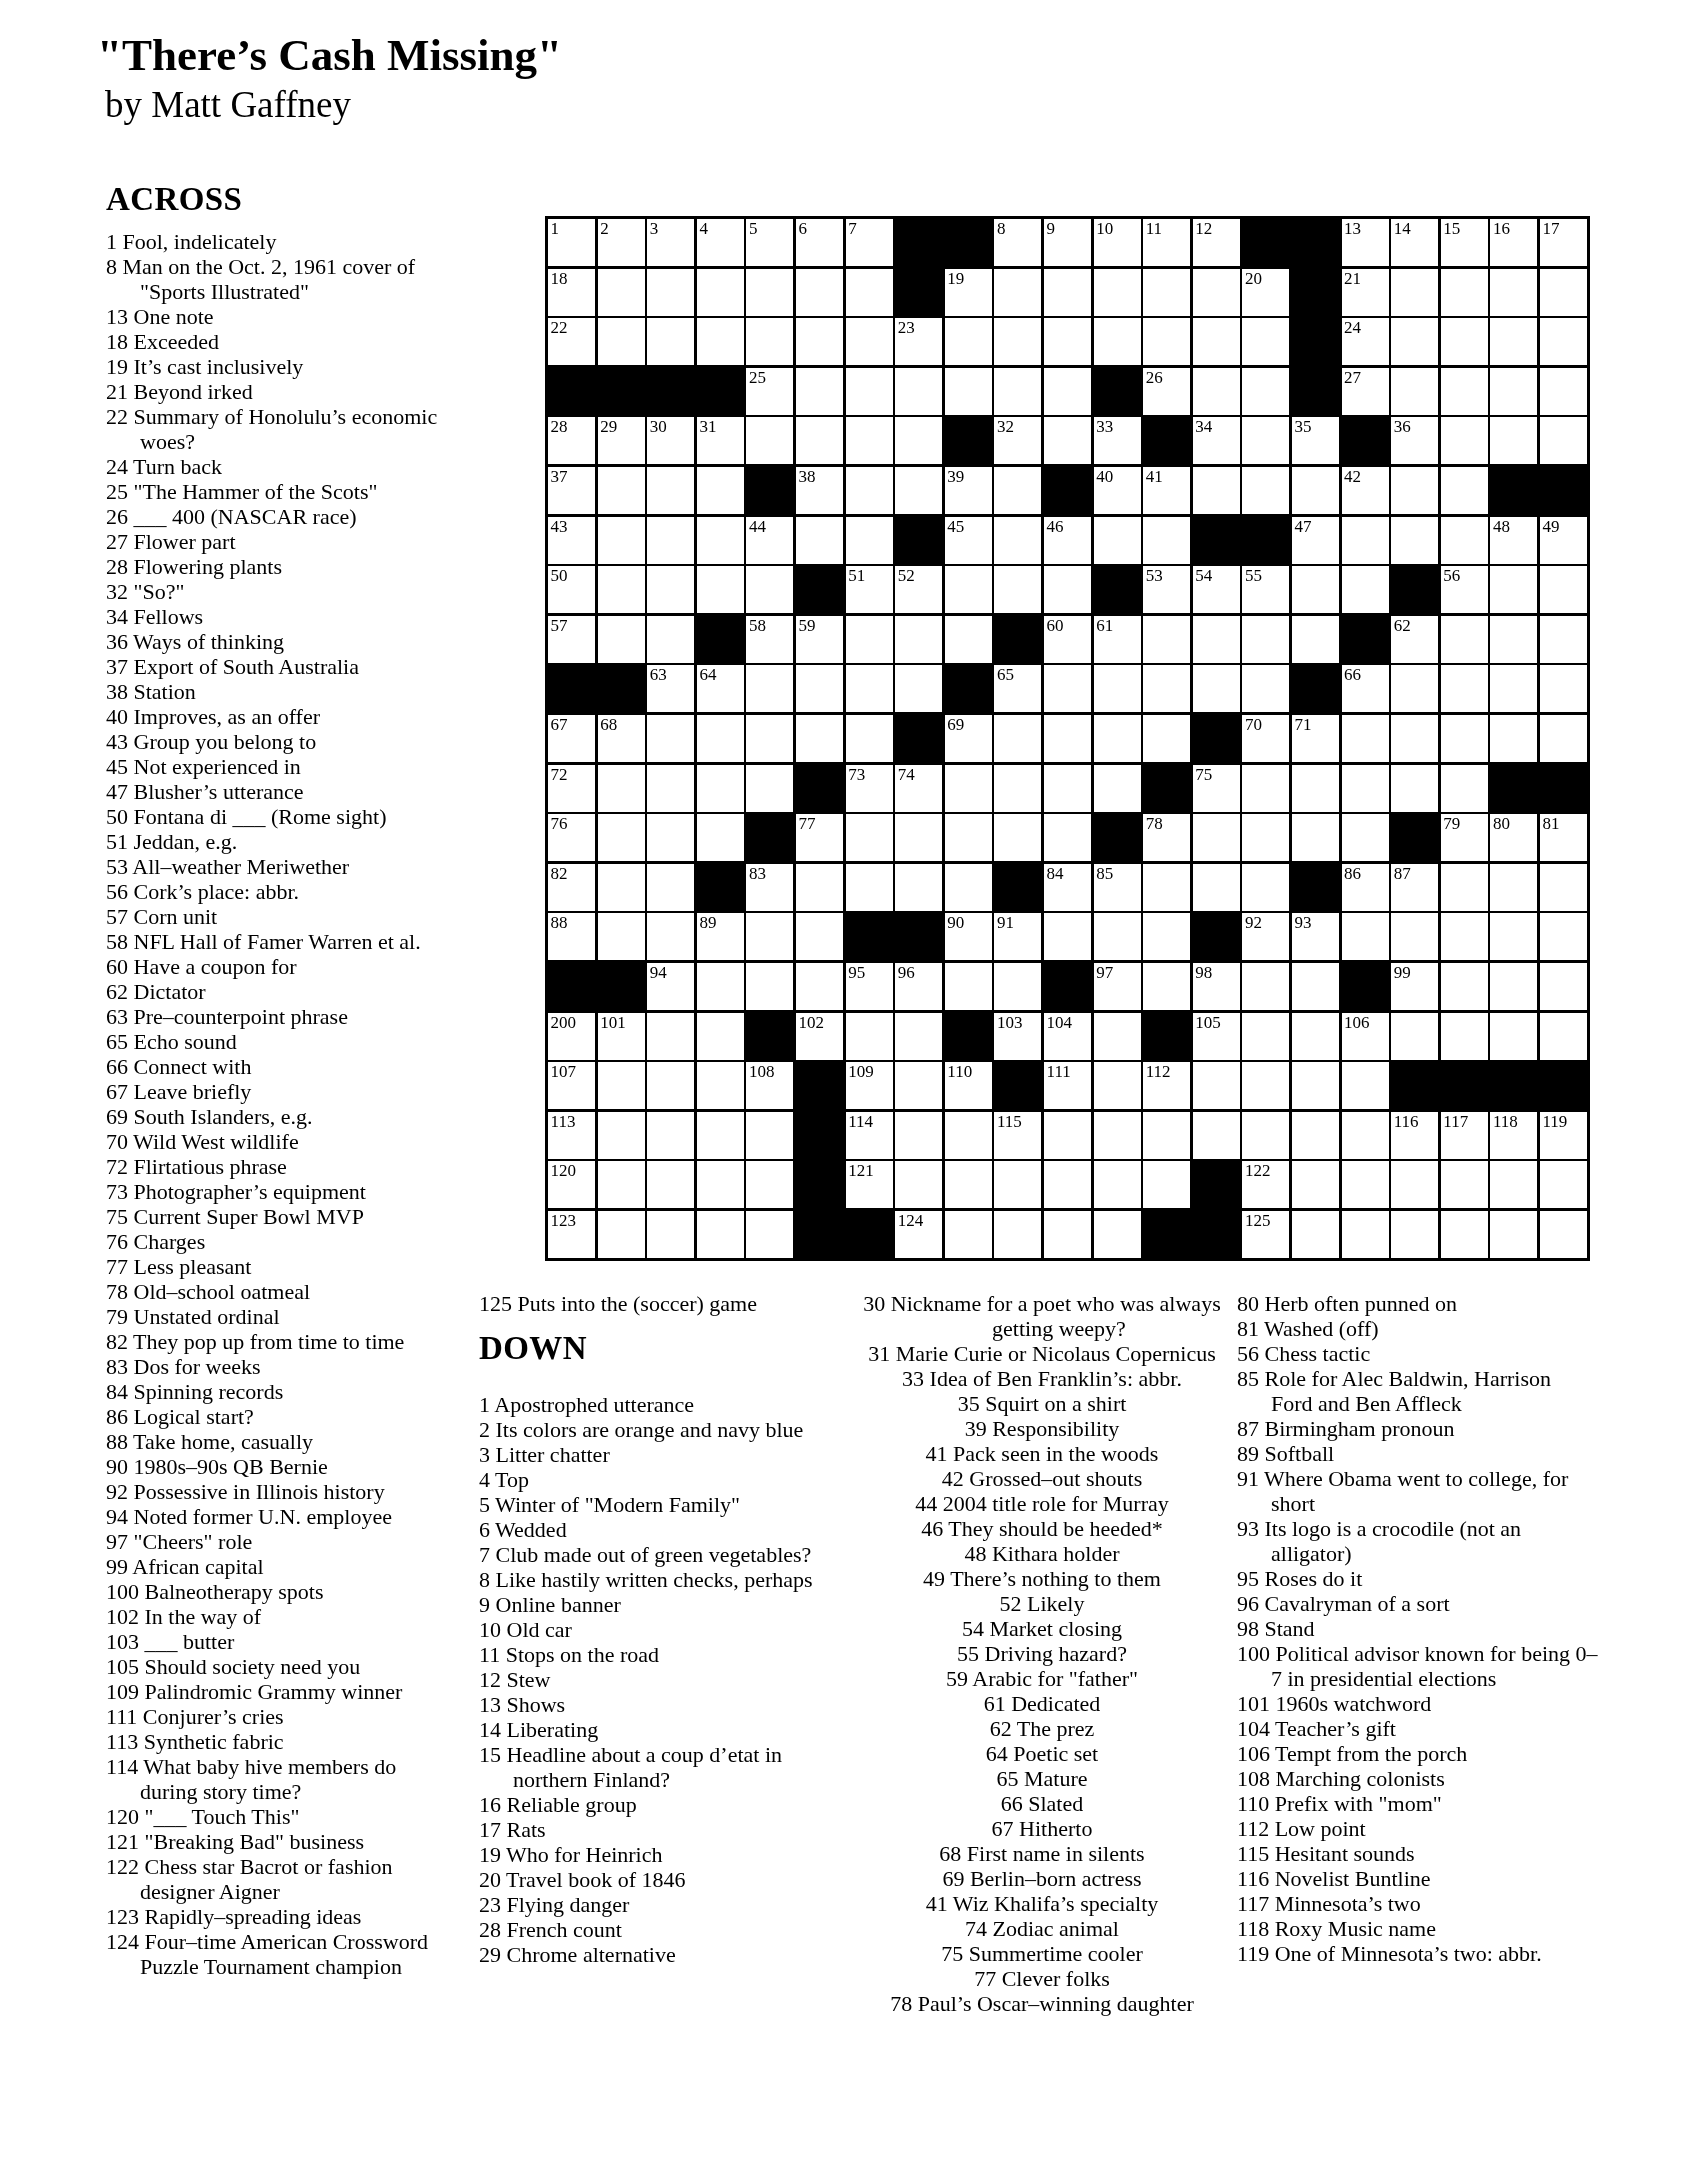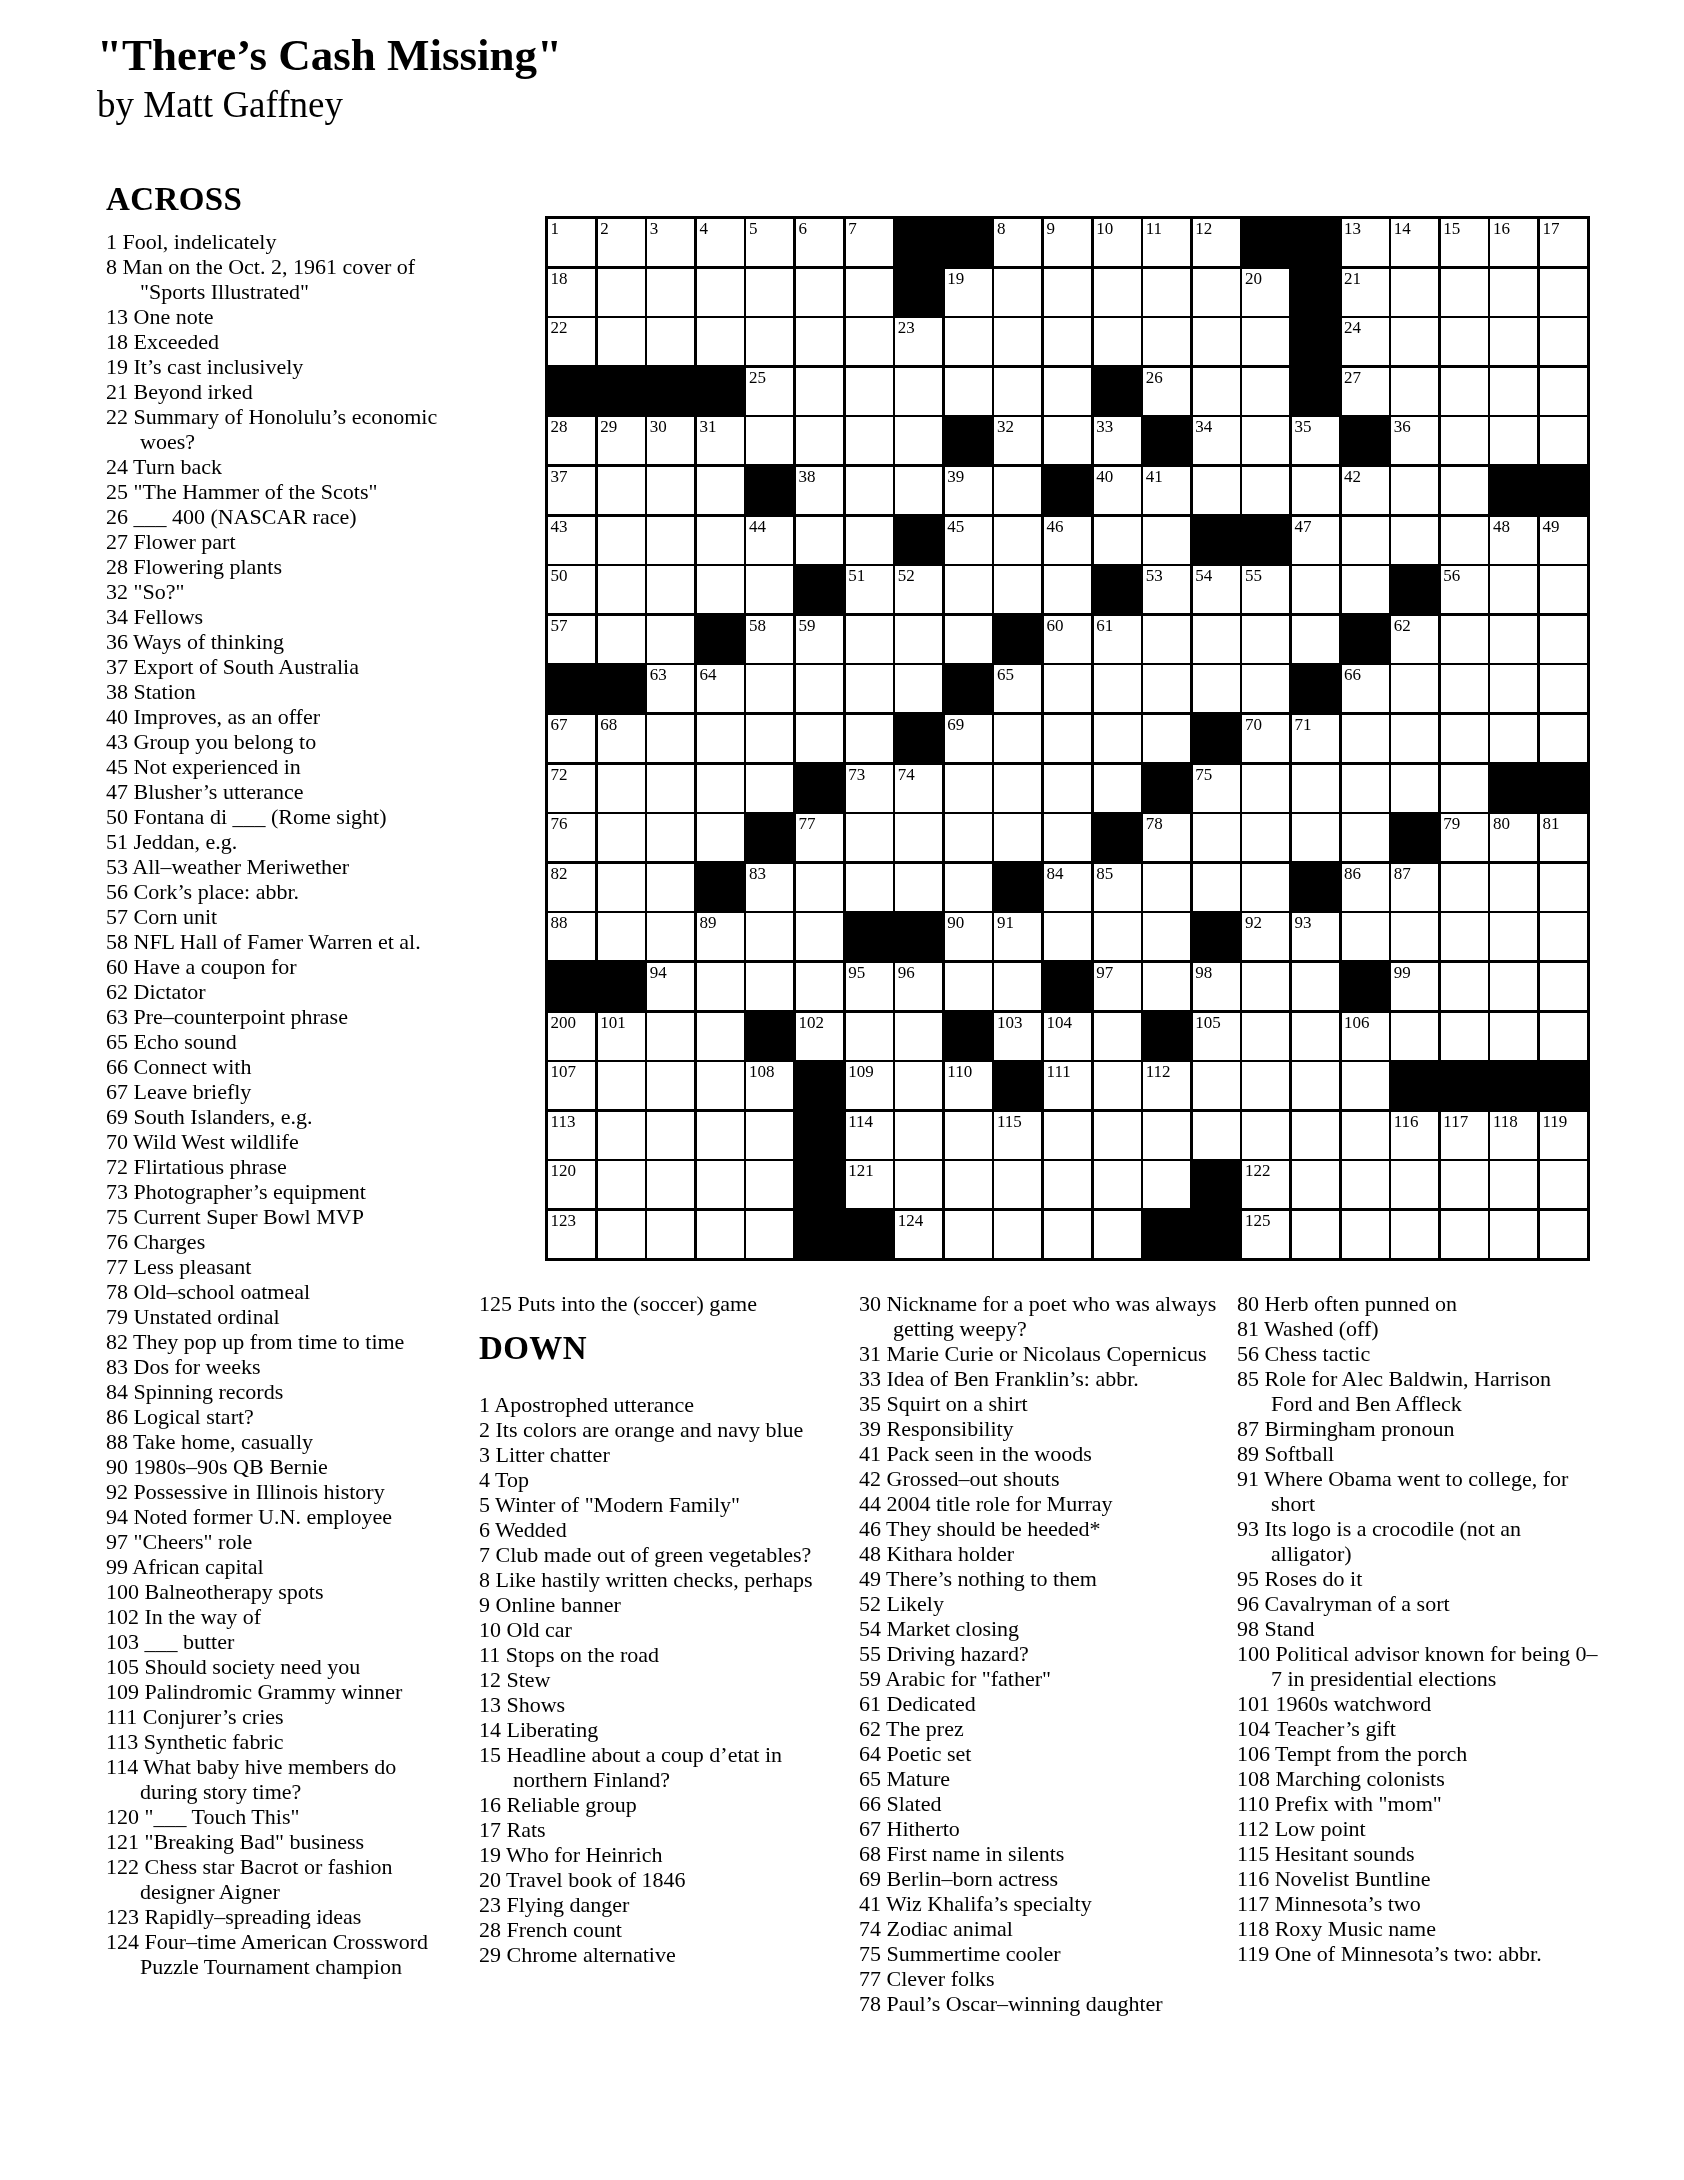--- a/index.html
+++ b/index.html
@@ -9,30 +9,30 @@
     background:#ffffff;color:#000;
     font-family:"Liberation Serif", serif;
     overflow:hidden;
   }
   .title{
     position:absolute;left:97px;top:32px;
     font-size:45px;font-weight:bold;line-height:1.05;
     white-space:nowrap;
   }
   .byline{
-    position:absolute;left:97px;top:86px;
+    position:absolute;left:105px;top:86px;
     font-size:37px;line-height:1.05;white-space:nowrap;
   }
   .col{
     position:absolute;
     font-size:22px;line-height:25px;
   }
   .col-across{left:106px;top:181px;width:348px;}
   .col-b{left:479px;top:1291px;width:371px;}
-  .col-c{left:859px;top:1291px;width:366px;}
+  .col-c{left:859px;top:1291px;width:366px;text-align:center;}
   .col-d{left:1237px;top:1291px;width:361px;}
   .list-header{
     font-size:33px;font-weight:bold;line-height:1.1;
     margin:0 0 12px 0;letter-spacing:0.4px;
   }
   .down-header{margin-top:13.6px;margin-bottom:26px;}
   .clue{
     padding-left:34px;text-indent:-34px;
   }
   

